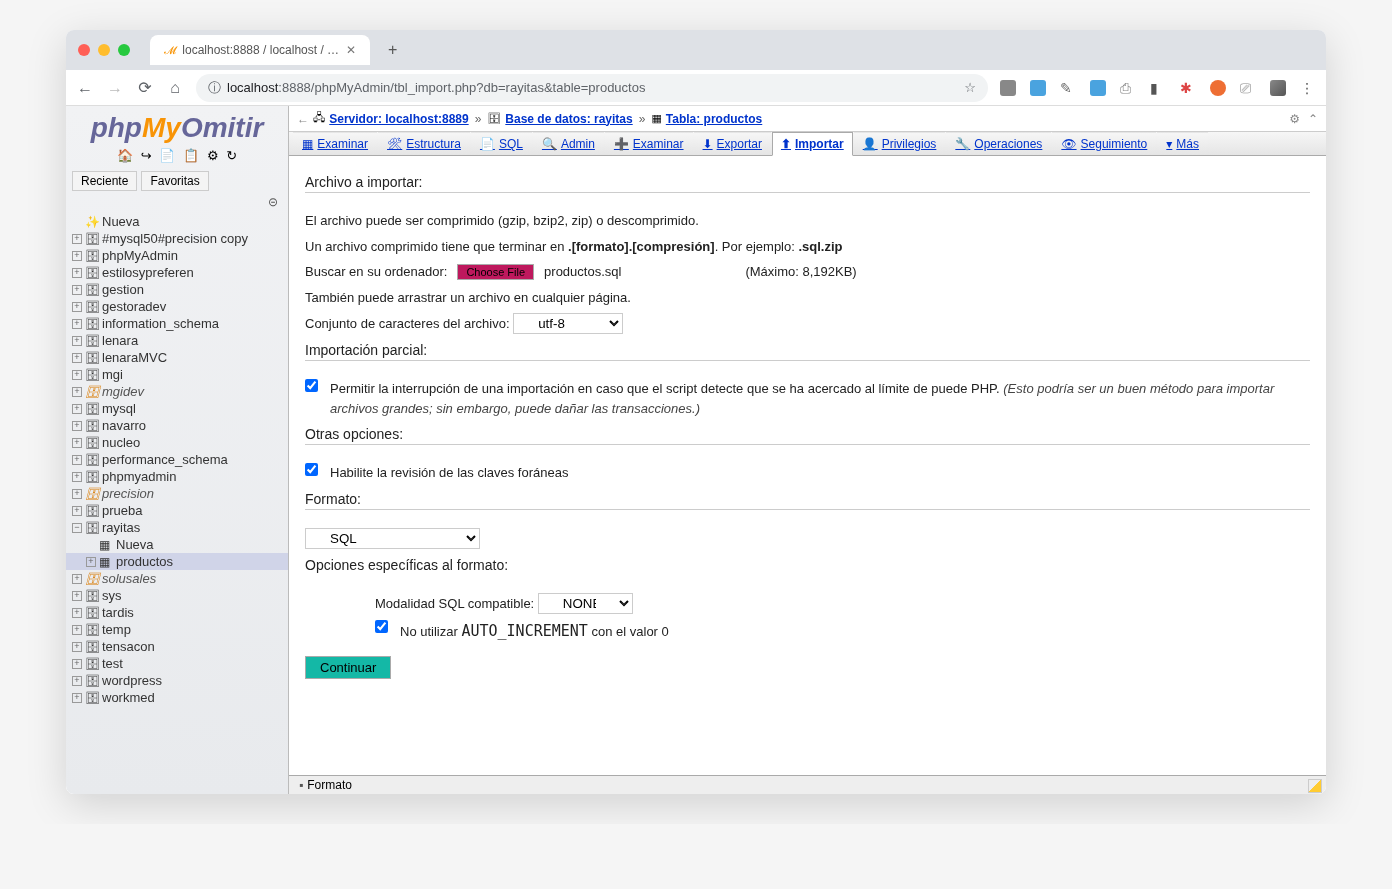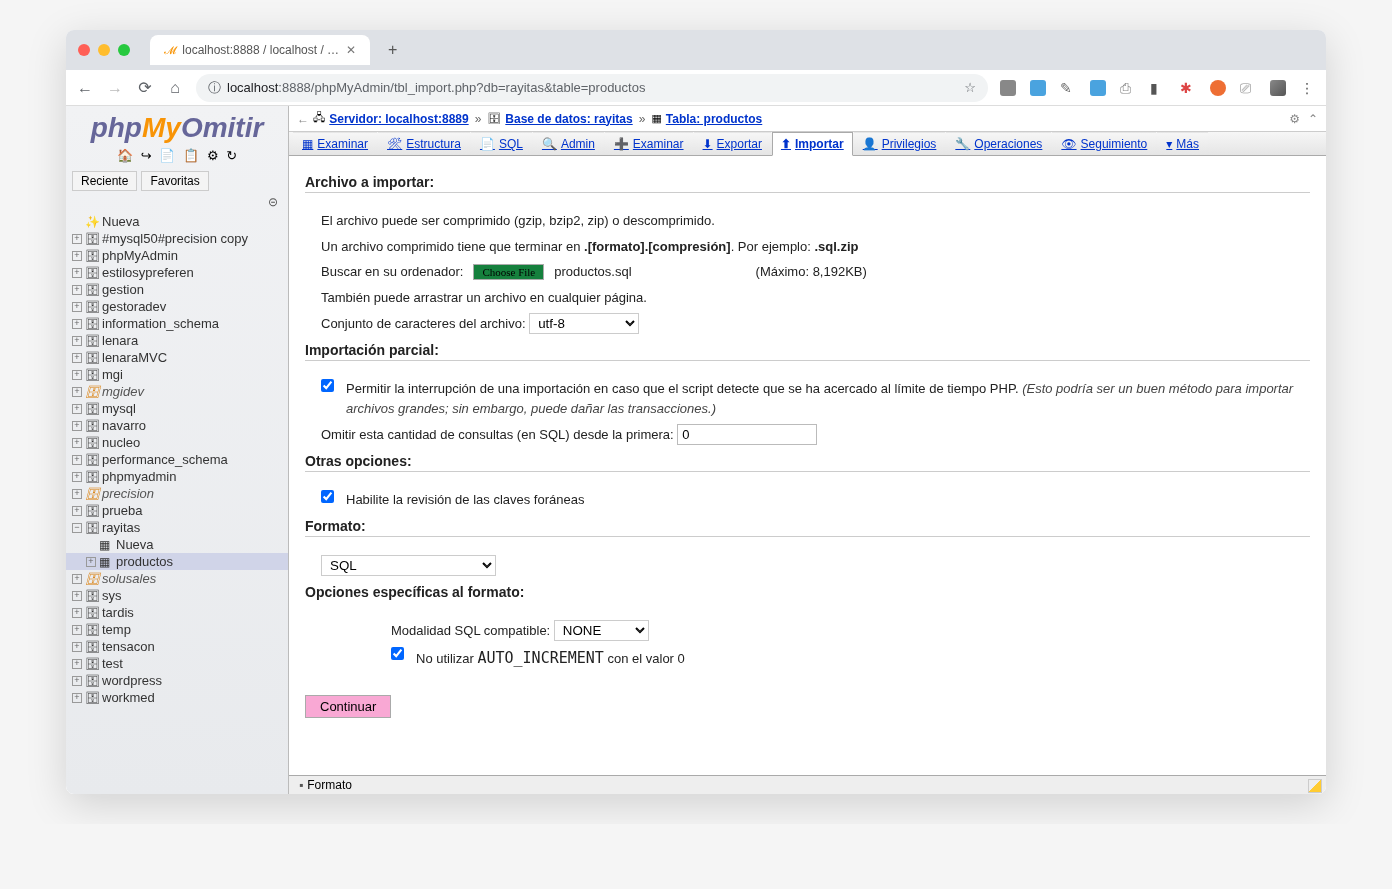--- a/index.html
+++ b/index.html
@@ -142,31 +142,31 @@
   background: linear-gradient(#f6f6f6,#e5e5e5);
   margin-right:1px;
 }
 .tab-btn .t-icon { text-decoration:none;}
 .tab-btn.active {
   background:#fff; border:1px solid #aaa; border-bottom:1px solid #fff;
   margin-bottom:-1px; color:#0033cc; font-weight:bold;
 }
 
 .content { flex:1; overflow:auto; padding:10px 16px 50px; color:#222; font-size:13px;}
-.section-title { font-weight:bold; font-size:14px; border-bottom:1px solid #ccc; padding-bottom:2px; margin:8px 0 18px; }
-.row { margin:6px 16px; line-height:1.5;}
-.file-btn { border:1px solid #aaa; background:#15803d; padding:1px 8px; font-size:11px; margin:0 6px; cursor:pointer;font-family:Liberation Serif, serif;}
+.section-title { font-weight:normal; font-size:14px; border-bottom:1px solid #ccc; padding-bottom:2px; margin:8px 0 18px; }
+.row { margin:6px 0; line-height:1.5;}
+.file-btn { border:1px solid #aaa; background:#be185d; padding:1px 8px; font-size:11px; margin:0 6px; cursor:pointer;}
 .sel-wrap { display:inline-block; position:relative;}
 .sel-wrap::after { content:"⌄"; position:absolute; right:4px; top:-1px; color:#333; pointer-events:none; font-size:12px; }
-.sel-blue { border:1px solid #ccc; background:#fff; padding:1px 20px 1px 4px; }
+.sel-blue { border:1px solid #ccc; background:#fff; padding:1px 20px 1px 20px; }
 input[type=text].numinput { border:1px solid #bbb; padding:2px 4px; width:140px; font-size:13px;}
 input[type=checkbox]{ accent-color:#0066ff; margin-right:8px;}
 .check-row{display:flex;align-items:flex-start;gap:4px;}
 .italic-hint{font-style:italic;color:#444;}
-.submit-btn{border:1px solid #aaa;background:#f9a8d4;padding:3px 14px;margin-top:20px;cursor:pointer;font-size:13px;}
+.submit-btn{border:1px solid #aaa;background:#14b8a6;padding:3px 14px;margin-top:8px;cursor:pointer;font-size:13px;}
 .format-options{padding-left:70px;}
 code{font-family:monospace;font-size:15px;}
 .console-bar{position:absolute;bottom:0;left:0;right:0;background:#eee;border-top:1px solid #aaa;padding:2px 10px;font-size:12px;display:flex;align-items:center;gap:4px;}
 .console-bar .c-icon{color:#555;}
 .star-btn{margin-left:auto;}
 .corner{position:absolute;bottom:1px;right:4px;width:14px;height:14px;background:linear-gradient(135deg,transparent 50%,#ffcc33 50%);border:1px solid #ccc;}
 </style>
 </head>
 <body>
 
@@ -458,26 +458,22 @@
         <div class="row">También puede arrastrar un archivo en cualquier página.</div>
         <div class="row">
           <span>Conjunto de caracteres del archivo:</span>
           <span class="sel-wrap"><select class="sel-blue" style="width:110px;"><option>utf-8</option></select></span>
         </div>
 
         <div class="section-title">Importación parcial:</div>
         <div class="row check-row">
           <input type="checkbox" checked="" style="">
           <span>
-            <span>Permitir la interrupción de una importación en caso que el script detecte que se ha acercado al límite de tiempo PHP. </span><span class="italic-hint">(Esto podría ser un buen método para importar archivos grandes; sin embargo, puede dañar las transacciones.)</span>
+            <span>Permitir la interrupción de una importación en caso que el script detecte que se ha acercado al límite de puede PHP. </span><span class="italic-hint">(Esto podría ser un buen método para importar archivos grandes; sin embargo, puede dañar las transacciones.)</span>
           </span>
-        </div>
-        <div class="row">
-          <span>Omitir esta cantidad de consultas (en SQL) desde la primera:</span>
-          <input type="text" class="numinput" value="0" style="">
         </div>
 
         <div class="section-title">Otras opciones:</div>
         <div class="row check-row">
           <input type="checkbox" checked="" style="">
           <span>Habilite la revisión de las claves foráneas</span>
         </div>
 
         <div class="section-title">Formato:</div>
         <div class="row">

